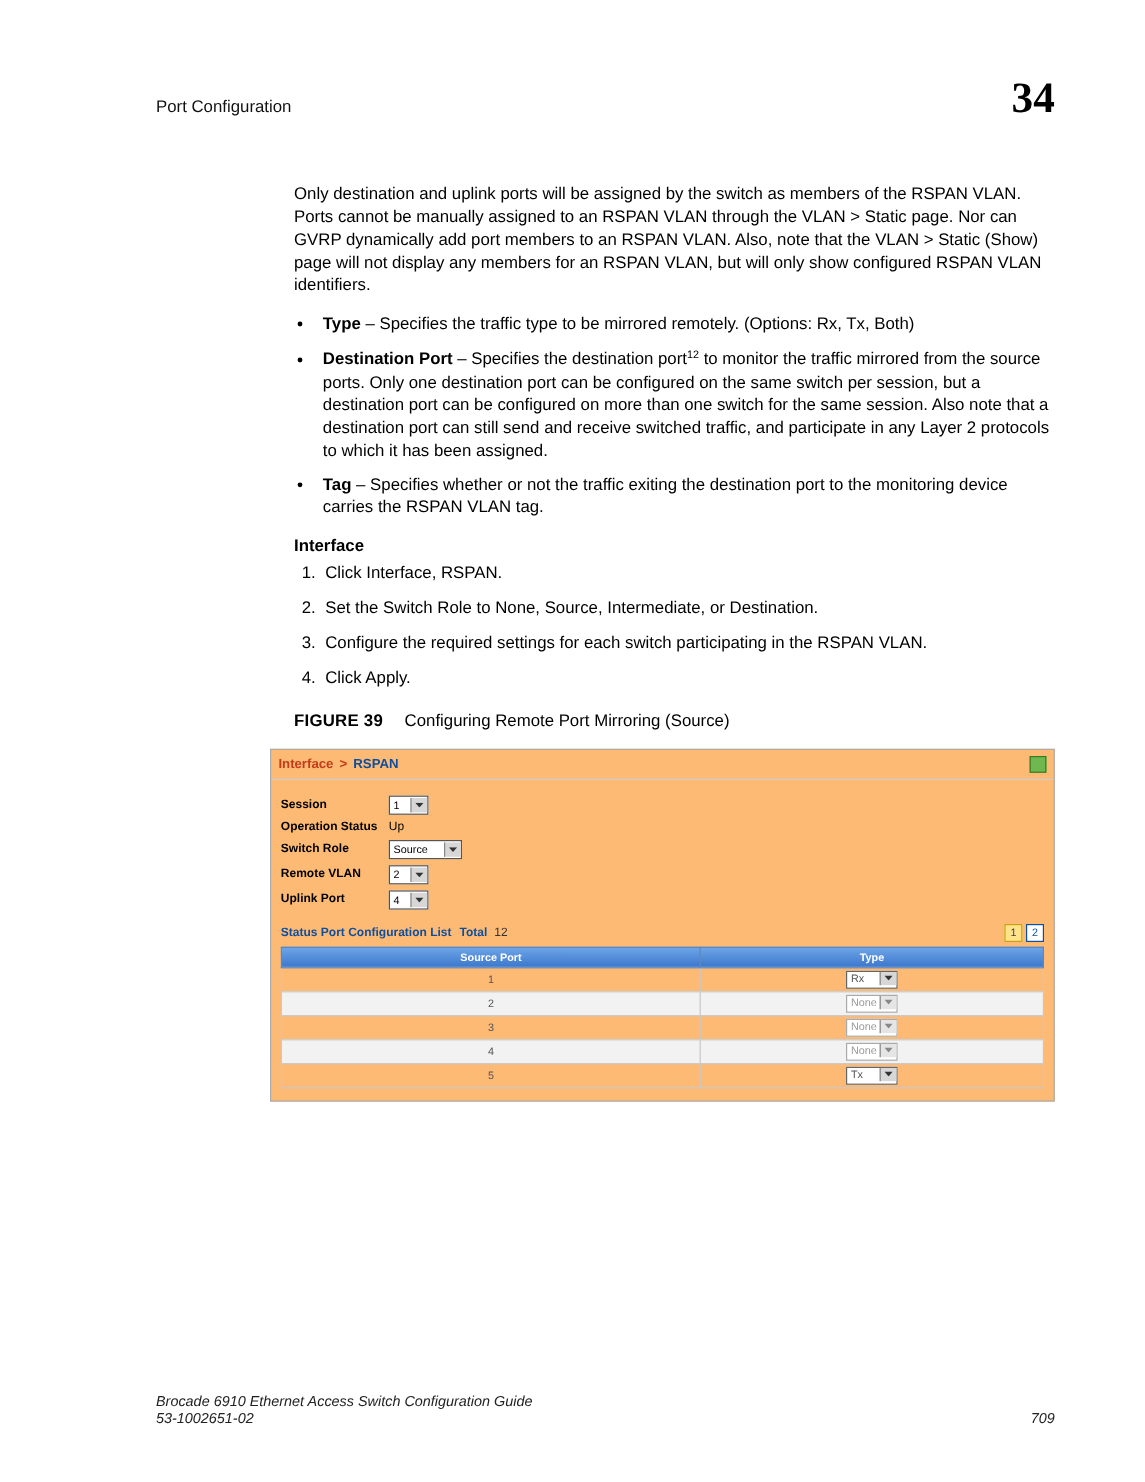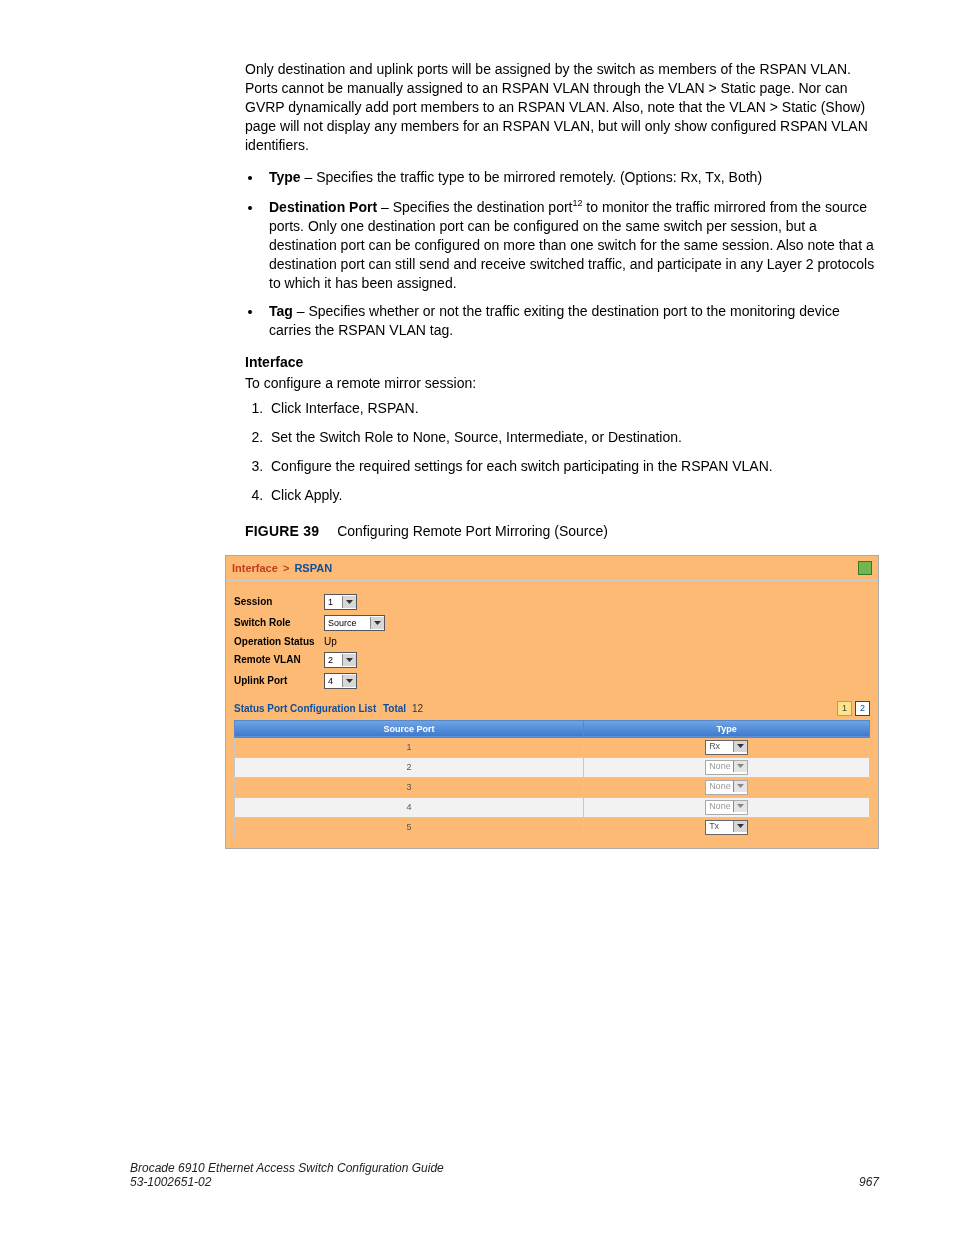--- a/index.html
+++ b/index.html
@@ -176,38 +176,41 @@
     left:130px; right:75px;
     display:flex; justify-content:space-between; align-items:flex-end;
     font-size:12px; font-style:italic; color:#222;gap:48px;
   }
   .footer .page-num { font-style:italic; }
 </style>
 </head>
 <body>
 
 <div class="page">
+  <div class="header-row">
+    <div class="header-title">Port Configuration</div>
+    <div class="chapter-number">34</div>
+  </div>
 
   <div class="body-block">
     <p class="para">Only destination and uplink ports will be assigned by the switch as members of the RSPAN VLAN. Ports cannot be manually assigned to an RSPAN VLAN through the VLAN &gt; Static page. Nor can GVRP dynamically add port members to an RSPAN VLAN. Also, note that the VLAN &gt; Static (Show) page will not display any members for an RSPAN VLAN, but will only show configured RSPAN VLAN identifiers.</p>
 
     <ul class="bullets">
       <li>
         <span class="term-bold">Type</span><span> – Specifies the traffic type to be mirrored remotely. (Options: Rx, Tx, Both)</span>
       </li>
       <li>
         <span class="term-bold">Destination Port</span><span> – Specifies the destination port</span><span class="sup">12</span><span> to monitor the traffic mirrored from the source ports. Only one destination port can be configured on the same switch per session, but a destination port can be configured on more than one switch for the same session. Also note that a destination port can still send and receive switched traffic, and participate in any Layer 2 protocols to which it has been assigned.</span>
       </li>
       <li>
         <span class="term-bold">Tag</span><span> – Specifies whether or not the traffic exiting the destination port to the monitoring device carries the RSPAN VLAN tag.</span>
       </li>
     </ul>
 
     <div class="section-head">Interface</div>
-    <p class="para" style="margin-bottom:6px">To configure a remote mirror session:</p>
 
     <ol class="steps">
       <li>Click Interface, RSPAN.</li>
       <li>Set the Switch Role to None, Source, Intermediate, or Destination.</li>
       <li>Configure the required settings for each switch participating in the RSPAN VLAN.</li>
       <li>Click Apply.</li>
     </ol>
 
     <div class="figure-line">
       <span class="figure-label">FIGURE 39</span><span class="figure-gap"></span><span>Configuring Remote Port Mirroring (Source)</span>
@@ -229,35 +232,35 @@
         <div class="select-box select-narrow">
           <span class="sel-txt">1</span>
           <span class="sel-btn">
               <svg width="7" height="4">
                 <polygon points="0,0 7,0 3.5,4" fill="#333"></polygon>
               </svg>
             </span>
         </div>
       </div>
       <div class="field-row">
+        <div class="field-label">Operation Status</div>
+        <div class="field-value">Up</div>
+      </div>
+      <div class="field-row">
         <div class="field-label">Switch Role</div>
         <div class="select-box select-wide">
           <span class="sel-txt">Source</span>
           <span class="sel-btn">
               <svg width="7" height="4">
                 <polygon points="0,0 7,0 3.5,4" fill="#333"></polygon>
               </svg>
             </span>
         </div>
       </div>
       <div class="field-row">
-        <div class="field-label">Operation Status</div>
-        <div class="field-value">Up</div>
-      </div>
-      <div class="field-row">
         <div class="field-label">Remote VLAN</div>
         <div class="select-box select-narrow">
           <span class="sel-txt">2</span>
           <span class="sel-btn">
               <svg width="7" height="4">
                 <polygon points="0,0 7,0 3.5,4" fill="#333"></polygon>
               </svg>
             </span>
         </div>
       </div>
@@ -351,15 +354,15 @@
         </tbody>
       </table>
     </div>
   </div>
 
   <div class="footer">
     <div>
       <div>Brocade 6910 Ethernet Access Switch Configuration Guide</div>
       <div>53-1002651-02</div>
     </div>
-    <div class="page-num">967</div>
+    <div class="page-num">709</div>
   </div>
 </div>
 
 </body></html>

